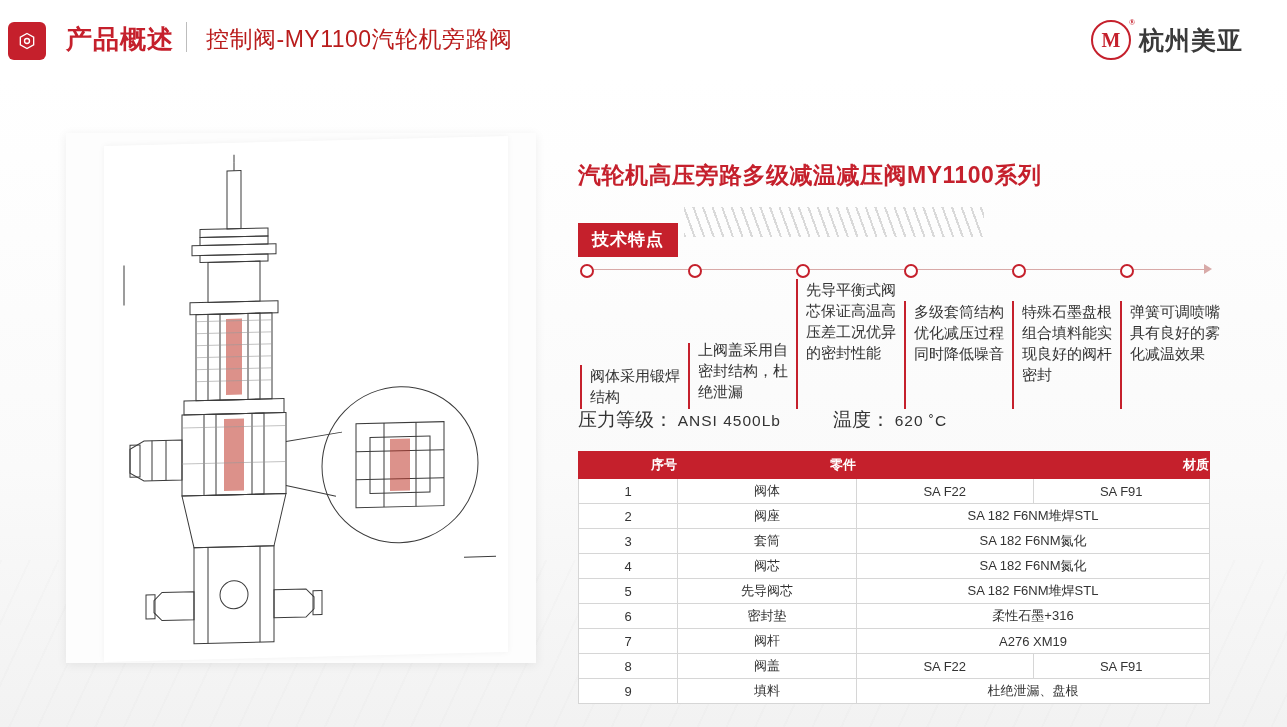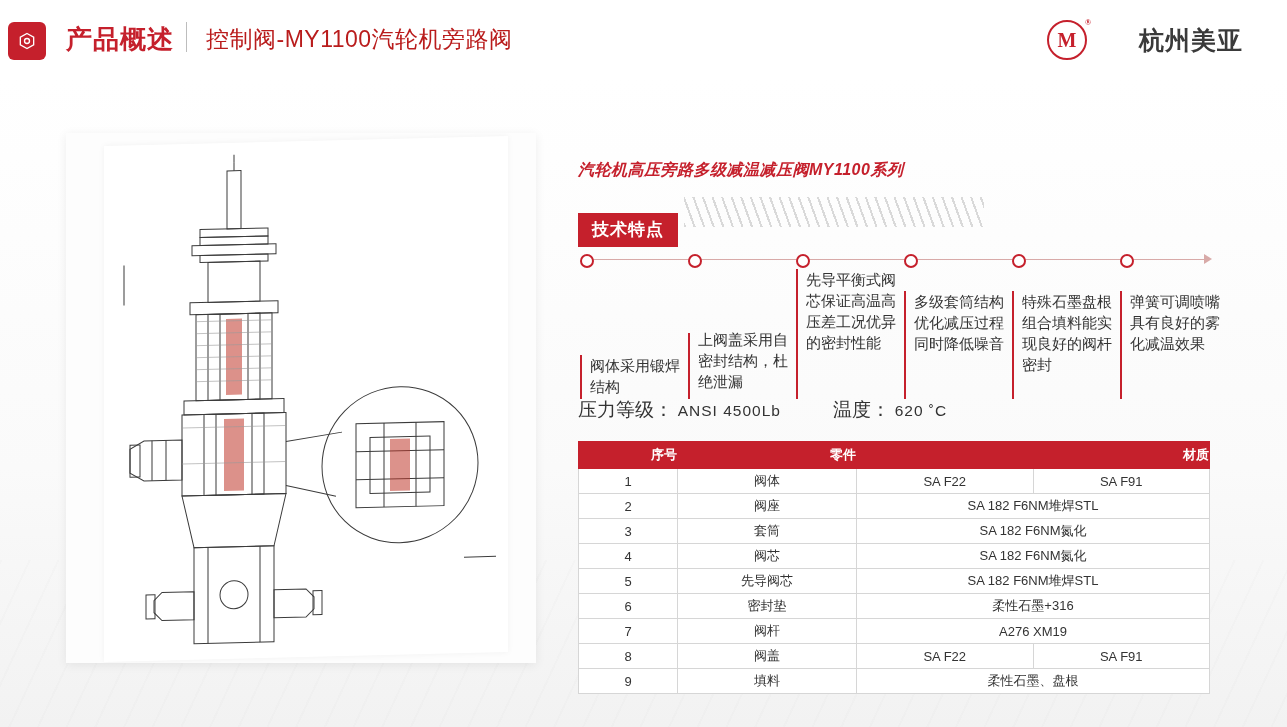--- a/index.html
+++ b/index.html
@@ -47,21 +47,21 @@
     width:36px;height:36px;border-radius:50%;
     border:2px solid #c5202c;color:#c5202c;
     display:flex;align-items:center;justify-content:center;
     font-size:20px;font-weight:bold;font-family:"Liberation Serif",serif;
     position:relative;
   }
   .logo-mark .reg{
     position:absolute;right:-6px;top:-4px;font-size:8px;color:#c5202c;
   }
   .logo-text{
-    font-size:25px;color:#3a3a3a;font-weight:bold;letter-spacing:1px;margin-left:44px;
+    font-size:25px;color:#3a3a3a;font-weight:bold;letter-spacing:1px;
   }
   
   .bg-tint{
     position:absolute;left:0;top:79px;width:1287px;height:648px;
     background:
       linear-gradient(180deg,#ffffff 0%,#fafafa 60%,#f2f2f2 100%);
   }
   .bg-diag{
     position:absolute;left:0;top:560px;width:1287px;height:167px;
     background:repeating-linear-gradient(115deg,rgba(0,0,0,0.012) 0px,rgba(0,0,0,0.012) 2px,transparent 2px,transparent 26px);
@@ -80,23 +80,22 @@
     box-shadow:0 0 6px rgba(0,0,0,0.05);
   }
   .drawing{
     position:absolute;left:0;top:0;width:404px;height:516px;
   }
   
   .right{
     position:absolute;left:578px;top:160px;width:660px;
   }
   .r-title{
-    font-size:16px;font-weight:bold;color:#c5202c;letter-spacing:0.5px;
+    font-size:23px;font-weight:bold;color:#c5202c;letter-spacing:0.5px;
     margin:0 0 16px 0;
-    font-style:italic;
   }
   .feat-tag-row{position:relative;height:32px;}
   .feat-tag{
     position:absolute;left:0;top:16px;
     background:#c5202c;color:#fff;
     font-size:17px;font-weight:bold;
     padding:5px 14px 6px 14px;
     letter-spacing:1px;
   }
   .tag-hatch{
@@ -370,17 +369,17 @@
         </tr>
         <tr>
           <td class="col-no">8</td>
           <td class="col-part">阀盖</td>
           <td>SA F22</td>
           <td>SA F91</td>
         </tr>
         <tr>
           <td class="col-no">9</td>
           <td class="col-part">填料</td>
-          <td colspan="2">柔性石墨、盘根</td>
+          <td colspan="2">杜绝泄漏、盘根</td>
         </tr>
       </tbody>
   </table>
 </div>
 
 </body></html>

